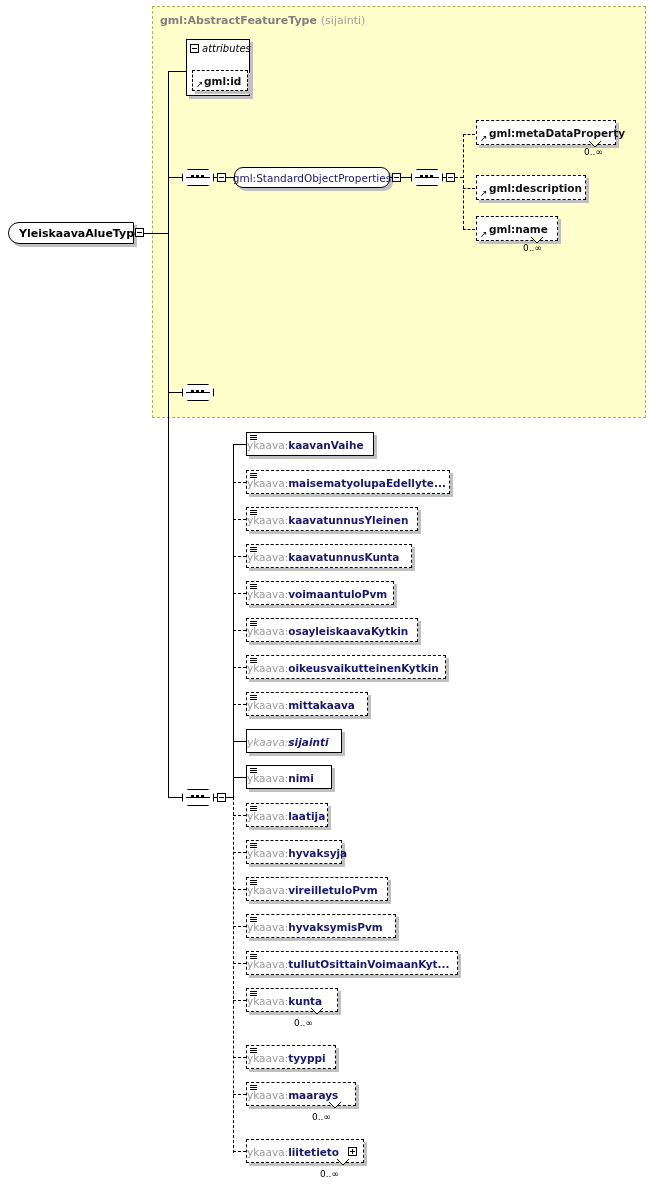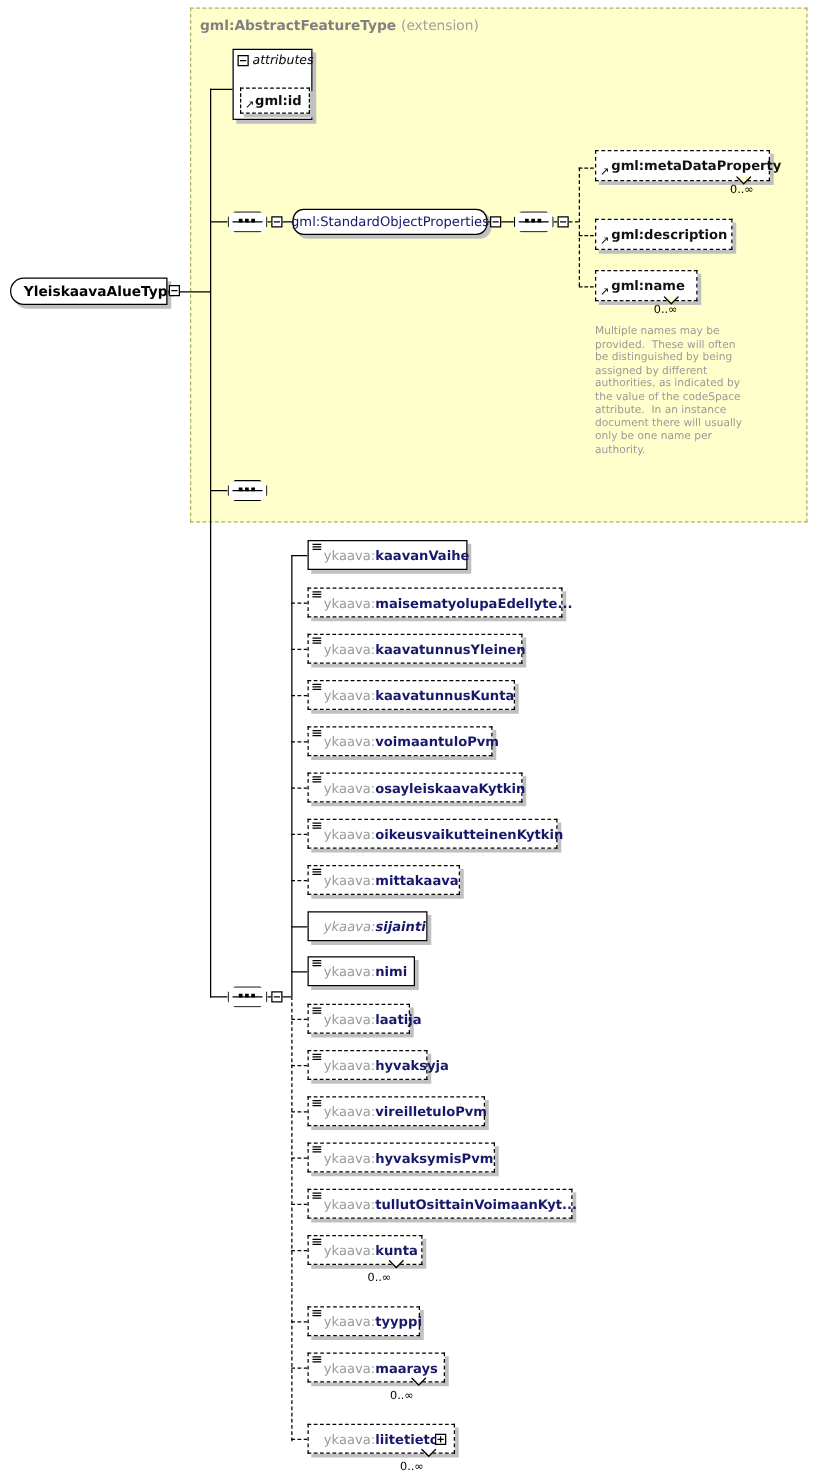--- a/index.html
+++ b/index.html
@@ -78,21 +78,21 @@
   .node{
     position:absolute;box-sizing:border-box;
     background:#fff;
     font-size:10.5px;color:#000;
     white-space:nowrap;
     box-shadow:3px 3px 0 0 #c0c0c0;
   }
   .node.solid{border:1px solid #000;}
   .node.dashed{border:1px dashed #000;}
   .node .lbl{
-    position:absolute;left:12px;top:50%;transform:translateY(-50%);
+    position:absolute;left:0;top:50%;transform:translateY(-50%);
     font-size:10.5px;line-height:12px;
   }
   .node .ns{color:#9a9a9a;font-weight:normal;}
   .node .nm{color:#18186a;font-weight:bold;}
   .node .nm-dark{color:#111;font-weight:bold;}
   
   .seqglyph{
     position:absolute;left:3px;top:2px;width:7px;height:6px;
   }
   .seqglyph i{
@@ -151,21 +151,21 @@
   .anno.center{text-align:center;}
 </style>
 </head>
 <body>
 
 <div id="stage">
 
   <div class="ext-box" style="left:152px;top:6px;width:494px;height:412px;"></div>
   <div class="ext-title" style="left:160px;top:14px;">
     <span class="t-main">gml:AbstractFeatureType</span>
-    <span class="t-sub">(extension)</span>
+    <span class="t-sub">(sijainti)</span>
   </div>
 
   <div class="typebox" style="left:8px;top:222px;width:126px;height:22px;">
     <span>YleiskaavaAlueType</span>
   </div>
 
   <div class="minusbox" style="position:absolute;left:135px;top:228px;"></div>
 
   <div class="line-h" style="left:144px;top:233px;width:24px;"></div>
   <div class="line-v" style="left:168px;top:71px;height:727px;"></div>
@@ -245,30 +245,20 @@
     <span class="lbl" style="left:12px;">
       <span class="nm-dark">gml:name</span>
     </span>
     <span class="refarrow">↗</span>
     <svg class="repmark" viewBox="0 0 12 7">
       <polyline points="0,0 6,6 12,0" fill="#ffffcc" stroke="#000" stroke-width="1"></polyline>
     </svg>
   </div>
   <div class="card" style="left:523px;top:243px;">0..∞</div>
 
-  <div class="anno" style="left:476px;top:260px;width:150px;">Multiple names may be
-provided.  These will often
-be distinguished by being
-assigned by different
-authorities, as indicated by
-the value of the codeSpace
-attribute.  In an instance
-document there will usually
-only be one name per
-authority.</div>
 
   <div class="line-h" style="left:168px;top:392px;width:14px;"></div>
   <div class="seqicon" style="left:182px;top:384px;">
     <div class="shadow"></div>
       <div class="oct"></div>
     <div class="bar"></div>
     <div class="dot" style="left:9px;"></div>
     <div class="dot" style="left:14px;"></div>
     <div class="dot" style="left:19px;"></div>
   </div>

